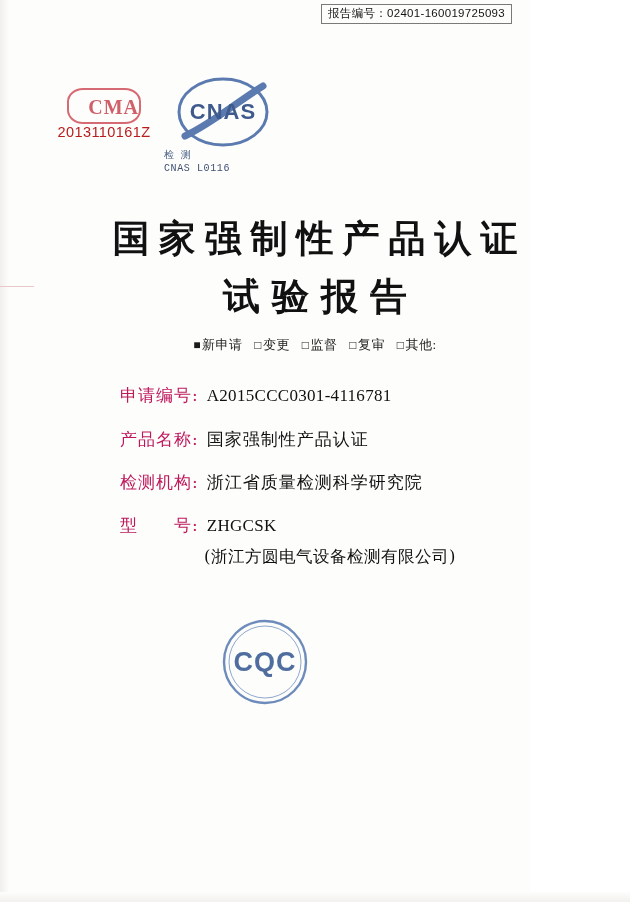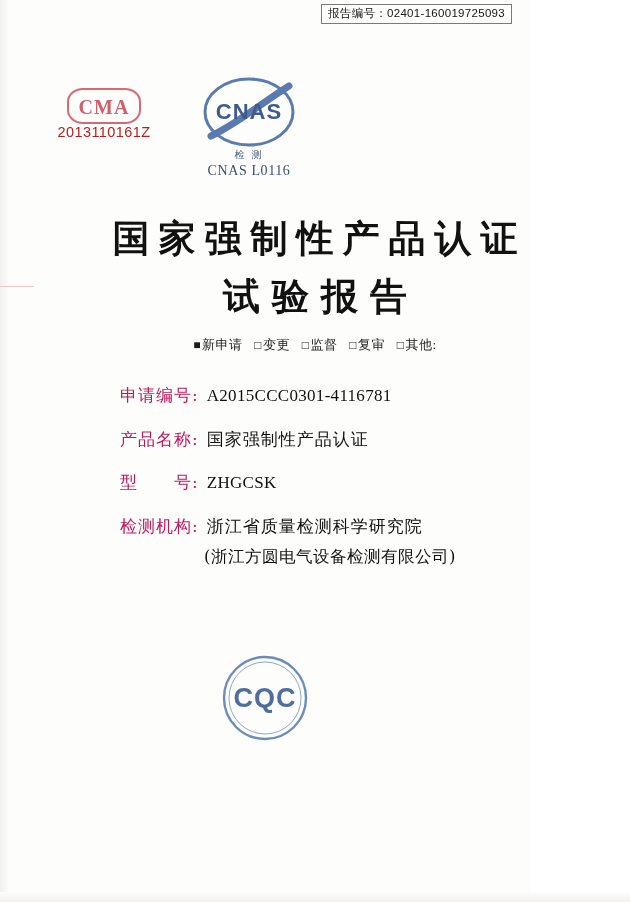--- a/index.html
+++ b/index.html
@@ -83,20 +83,21 @@
     text-align: center;
   }
   .cma-badge {
     width: 74px;
     height: 36px;
     margin: 0 auto;
     border: 2px solid #d66a74;
     border-radius: 16px / 14px;
     position: relative;
     box-sizing: border-box;
+    text-align: right;
   }
   .cma-badge .cma-text {
     position: absolute;
     left: 0; right: 0; top: 5px;
     font-family: "Liberation Serif", serif;
     font-weight: bold;
     font-size: 20px;
     line-height: 24px;
     color: #d05f6a;
     letter-spacing: 1px;
@@ -104,41 +105,41 @@
   .cma-number {
     font-family: "Liberation Sans", sans-serif;
     font-size: 14.5px;
     letter-spacing: 0.4px;
     color: #b91c1c;
   }
 
   
   .cnas-wrap {
     position: absolute;
-    left: 190px;
+    left: 164px;
     top: 0px;
     width: 118px;
-    text-align: center;
+    text-align: left;
   }
   .cnas-circle {
     position: relative;
     width: 104px;
     height: 78px;
     margin: 0 auto;
   }
   .cnas-sub {
     font-family: "Liberation Sans", sans-serif;
     font-size: 10px;
     color: #4a5f86;
     margin-top: -4px;
     letter-spacing: 2px;
   }
   .cnas-code {
-    font-family: Liberation Serif, serif;
-    font-size: 14px;
+    font-family: Liberation Mono, monospace;
+    font-size: 10px;
     color: #3f4f74;
     letter-spacing: 0.6px;
     margin-top: 1px;
   }
 
   
   .title1, .title2 {
     position: absolute;
     width: 630px;
     text-align: center;
@@ -216,21 +217,21 @@
     font-size: 16.5px;
     letter-spacing: 0.5px;
     color: #101010;
   }
 
   
   .cqc {
     position: absolute;
     left: 50%;
     transform: translateX(-50%);
-    top: 652px;
+    top: 616px;
     width: 92px;
     height: 92px;
   }
 
   @media print { body { -webkit-print-color-adjust: exact; } }
 </style>
 </head>
 <body>
 
 <div class="page">
@@ -283,27 +284,27 @@
       <span class="field-label">申请编号:</span>
       <span class="field-value">A2015CCC0301-4116781</span>
     </div>
 
     <div class="field-row">
       <span class="field-label">产品名称:</span>
       <span class="field-value cn">国家强制性产品认证</span>
     </div>
 
     <div class="field-row">
+      <span class="field-label">检测机构:</span>
+      <span class="field-value cn">浙江省质量检测科学研究院</span>
+    </div>
+
+    <div class="field-row">
       <span class="field-label spaced">型　　号:</span>
       <span class="field-value">ZHGCSK</span>
-    </div>
-
-    <div class="field-row">
-      <span class="field-label">检测机构:</span>
-      <span class="field-value cn">浙江省质量检测科学研究院</span>
     </div>
 
     <div class="field-sub">(浙江方圆电气设备检测有限公司)</div>
 
   </div>
 
   <div class="cqc">
     <svg width="92" height="92" viewBox="0 0 92 92" xmlns="http://www.w3.org/2000/svg" aria-hidden="true">
       <circle cx="46" cy="46" r="41" fill="none" stroke="#6d8cbb" stroke-width="2.4"></circle>
       <circle cx="46" cy="46" r="36" fill="none" stroke="#8ea7cc" stroke-width="1"></circle>

